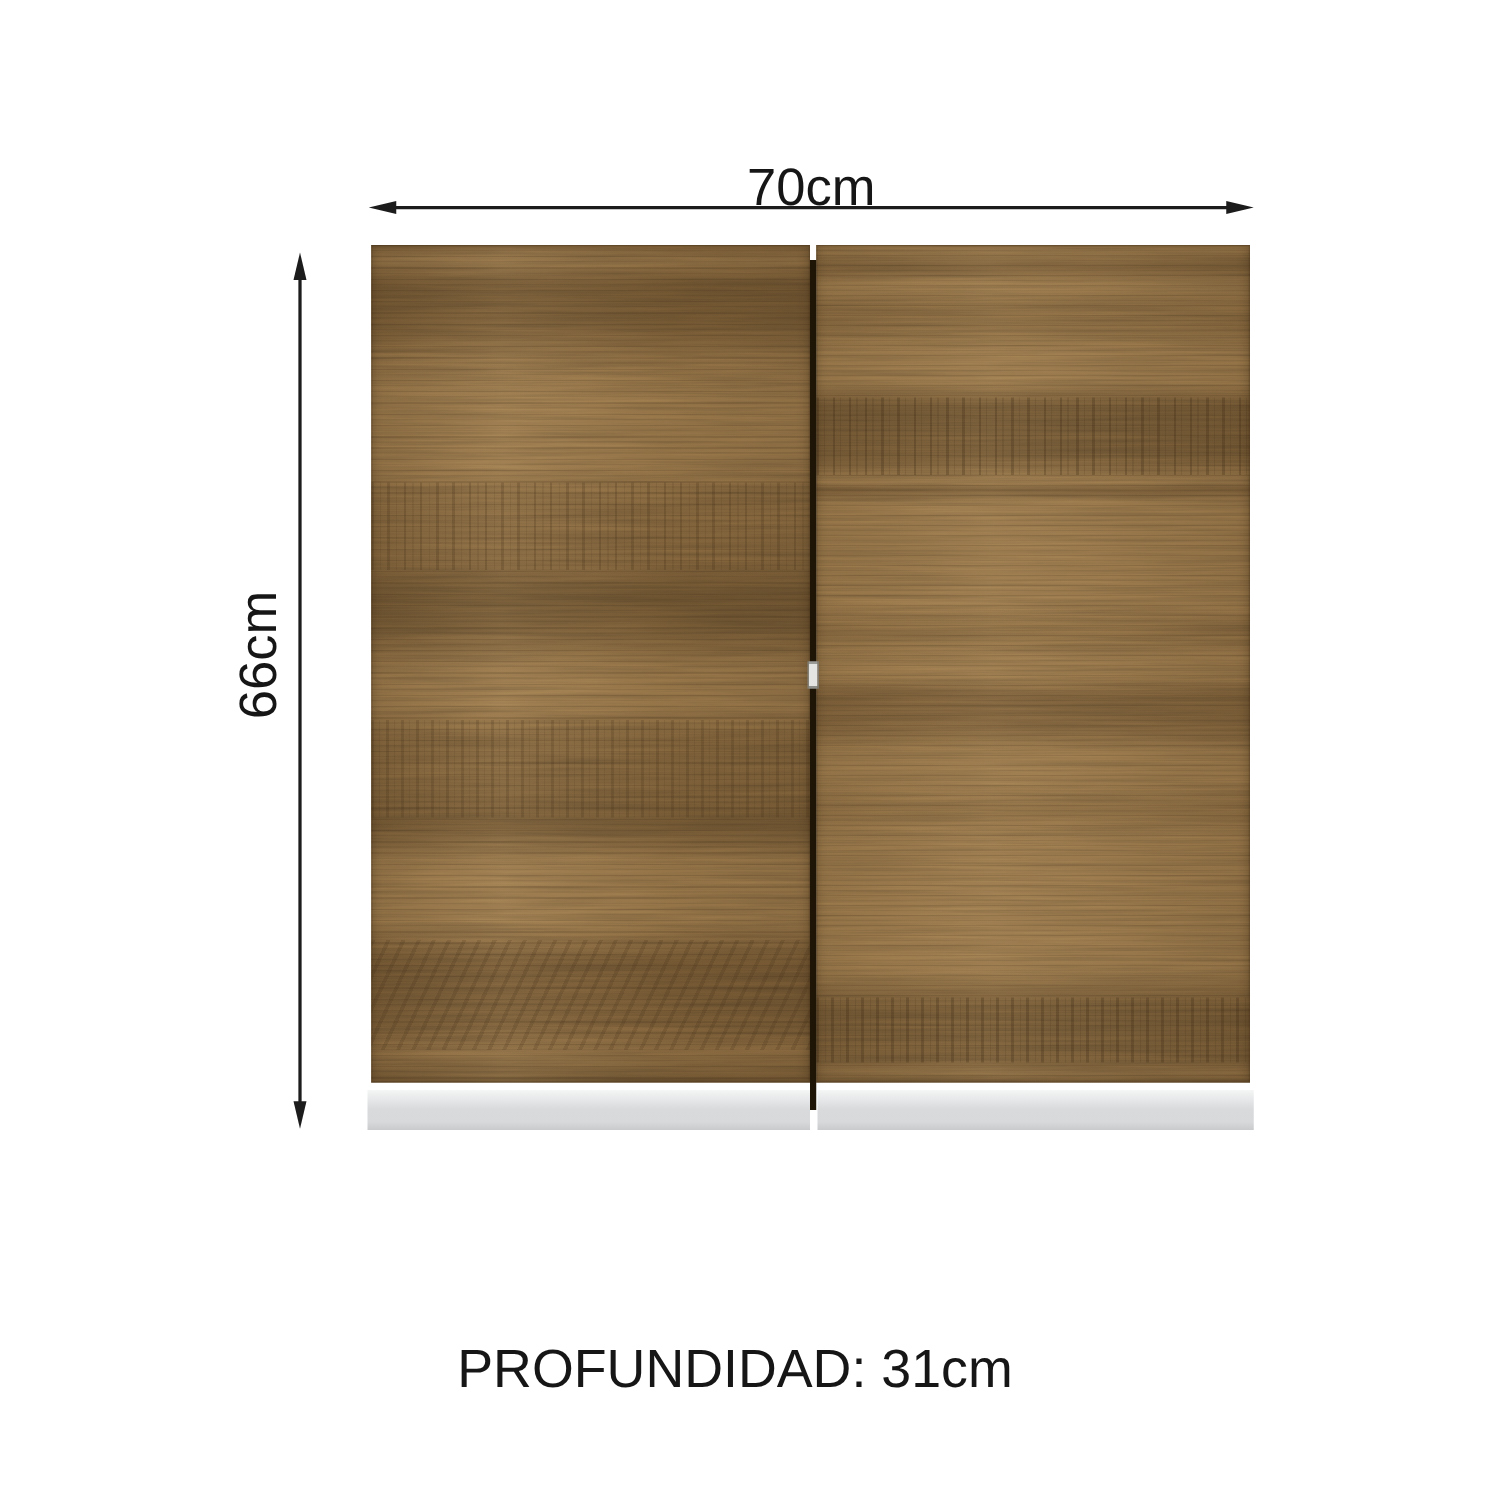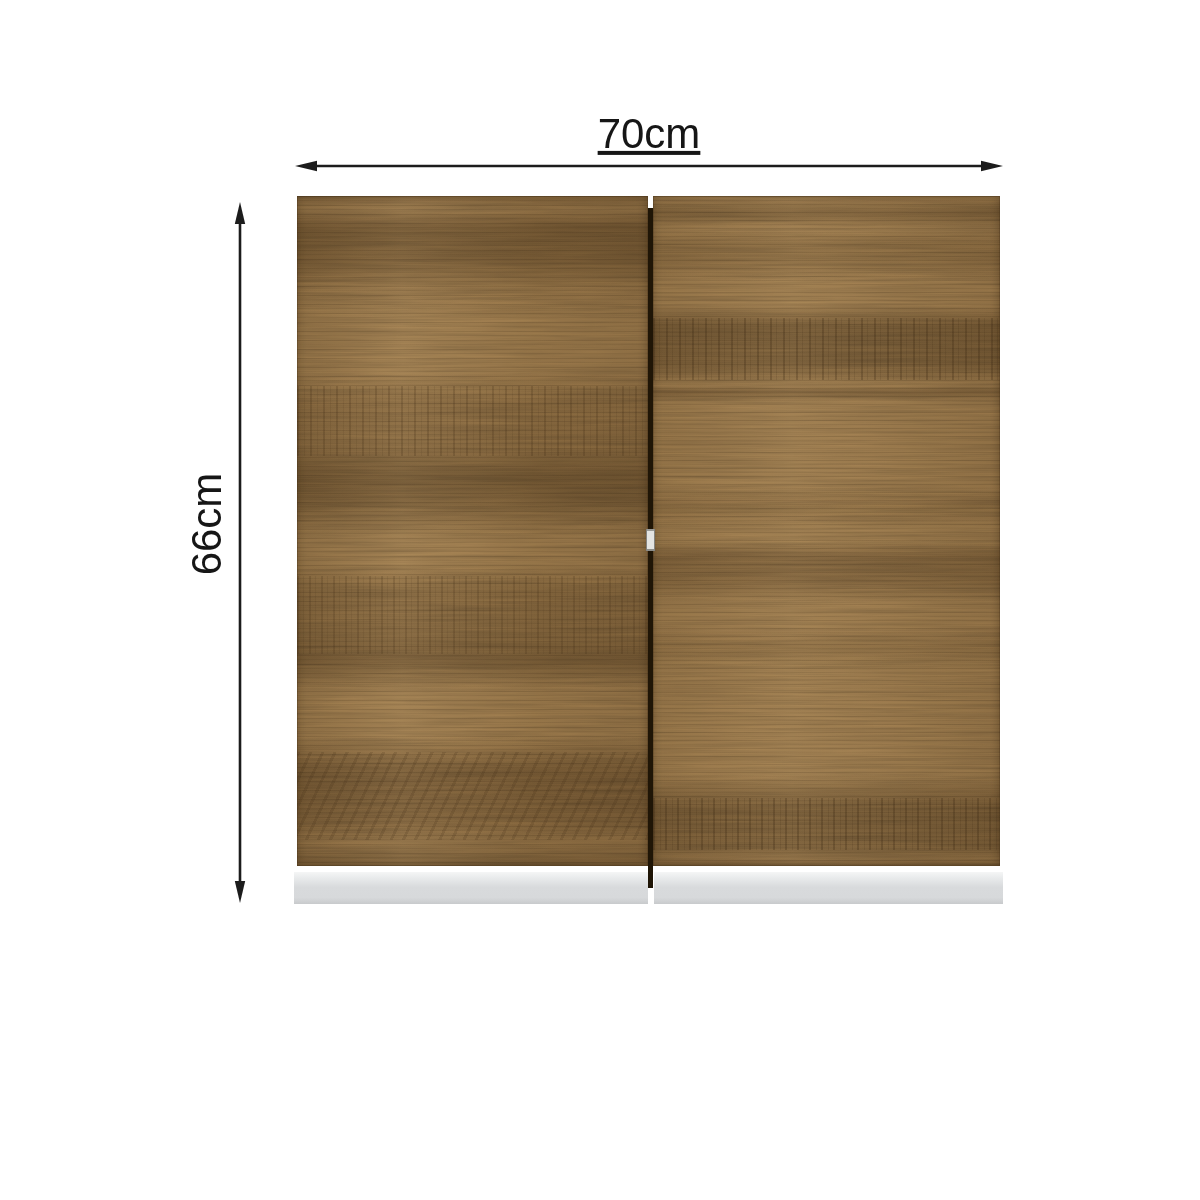--- a/index.html
+++ b/index.html
@@ -6,21 +6,21 @@
     --bg:#ffffff; --text:#161616; --arrow:#1c1c1c;
     --wood:#a88452; --wood-dark:#5a4021; --gap:#1f1506;
     --base:#d7d9db; --base-hi:#f5f6f6; --catch:#e4e4e2;
   }
   *{margin:0;padding:0;box-sizing:border-box;}
   html,body{background:var(--bg);}
   body{font-family:"Liberation Sans", sans-serif;}
   .stage{position:relative;width:1200px;height:1200px;background:var(--bg);overflow:hidden;}
 
   .dim-label{position:absolute;color:var(--text);font-size:42px;line-height:1.1;white-space:nowrap;}
-  .dim-width{left:649px;top:134px;transform:translate(-50%,-50%);text-decoration:underline;}
+  .dim-width{left:649px;top:150px;transform:translate(-50%,-50%);}
   .dim-height{left:207px;top:524px;transform:translate(-50%,-50%) rotate(-90deg);}
   .depth-label{left:588px;top:1096px;transform:translate(-50%,-50%);font-size:43px;}
 
   svg.arrow{position:absolute;overflow:visible;}
   svg.arrow line{stroke:var(--arrow);stroke-width:2.6;}
   svg.arrow polygon{fill:var(--arrow);}
   .arrow-h{left:293px;top:158px;width:712px;height:16px;}
   .arrow-v{left:232px;top:198px;width:16px;height:709px;}
 
   .cabinet{position:absolute;left:0;top:0;width:1200px;height:1200px;}
@@ -125,20 +125,21 @@
       <svg class="grain" preserveAspectRatio="none">
         <rect x="0" y="0" width="100%" height="100%" filter="url(#grainB)"></rect>
       </svg>
     </div>
     <div class="door-gap"></div>
     <div class="catch"></div>
     <div class="plinth plinth-left"></div>
     <div class="plinth plinth-right"></div>
   </div>
 
+  <div class="dim-label depth-label">PROFUNDIDAD: 31cm</div>
 
   <svg class="defs-svg" aria-hidden="true">
     <defs>
       <filter id="grainA" x="0%" y="0%" width="100%" height="100%">
         <feTurbulence type="fractalNoise" baseFrequency="0.008 0.30" numOctaves="4" seed="7" result="t"></feTurbulence>
         <feColorMatrix in="t" type="saturate" values="0" result="g"></feColorMatrix>
         <feComponentTransfer in="g">
           <feFuncR type="linear" slope="0.6" intercept="0.5"></feFuncR>
           <feFuncG type="linear" slope="0.6" intercept="0.5"></feFuncG>
           <feFuncB type="linear" slope="0.6" intercept="0.5"></feFuncB>

